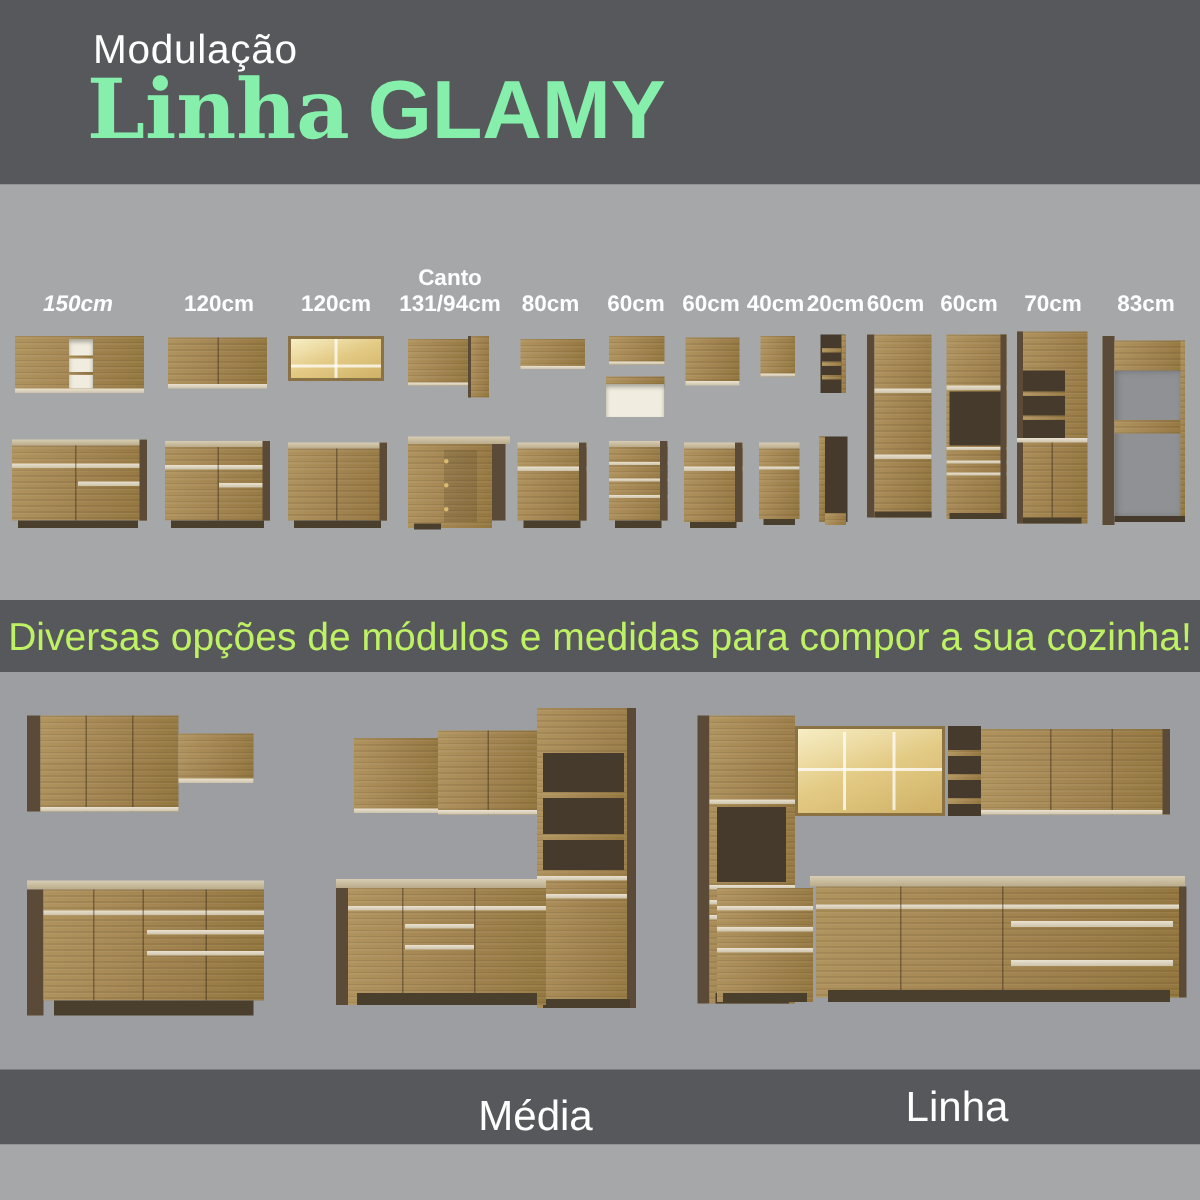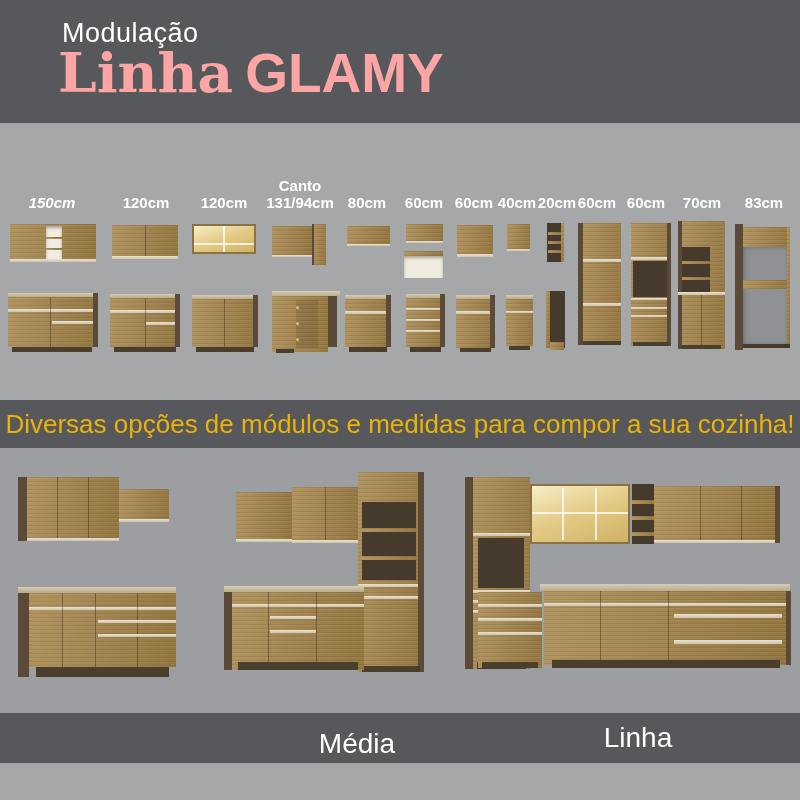--- a/index.html
+++ b/index.html
@@ -20,25 +20,25 @@
   .glass{background:linear-gradient(160deg,#f7eec5,#e3ca84 50%,#cfb166);border:2px solid #8a7244;}
   .hs{background:linear-gradient(#eae2d1,#cdc3ab);}
   .ct{background:linear-gradient(#d8cdb3,#b9ab8a);}
   .pl{background:#4a3e2c;}
   .vl{background:rgba(48,33,16,.42);width:1px;}
   .wline{background:rgba(255,255,255,.75);}
   .hinge{background:#dcbb6e;width:3px;height:3px;border-radius:50%;}
   .inner-open{background:#909194;box-shadow:inset 0 0 6px rgba(0,0,0,.35);}
   
   .kicker{color:#fff;font-size:27px;letter-spacing:.5px;}
-  .title{color:#fca5a5;font-size:55px;font-weight:bold;white-space:nowrap;}
+  .title{color:#86efac;font-size:55px;font-weight:bold;white-space:nowrap;}
   .title .serif{font-family:"DejaVu Serif",serif;}
   .title .sans{font-family:"Liberation Sans",sans-serif;margin-left:12px;}
   .mlabel{color:#fff;font-size:15px;font-weight:700;text-align:center;white-space:pre-line;line-height:17px;}
-  .banner-text{color:#eab308;font-size:26px;text-align:center;width:100%;}
+  .banner-text{color:#bef264;font-size:26px;text-align:center;width:100%;}
   .flabel{color:#fff;font-size:28px;text-align:center;width:160px;}
   .flexc{display:flex;align-items:center;justify-content:center;}
 </style>
 </head>
 <body>
 
 <div id="page">
 
   <div class="pc band-dark" style="left:0;top:0;width:800px;height:123px;">
     <div class="pc kicker" style="left:62px;top:18px;">Modulação</div>

